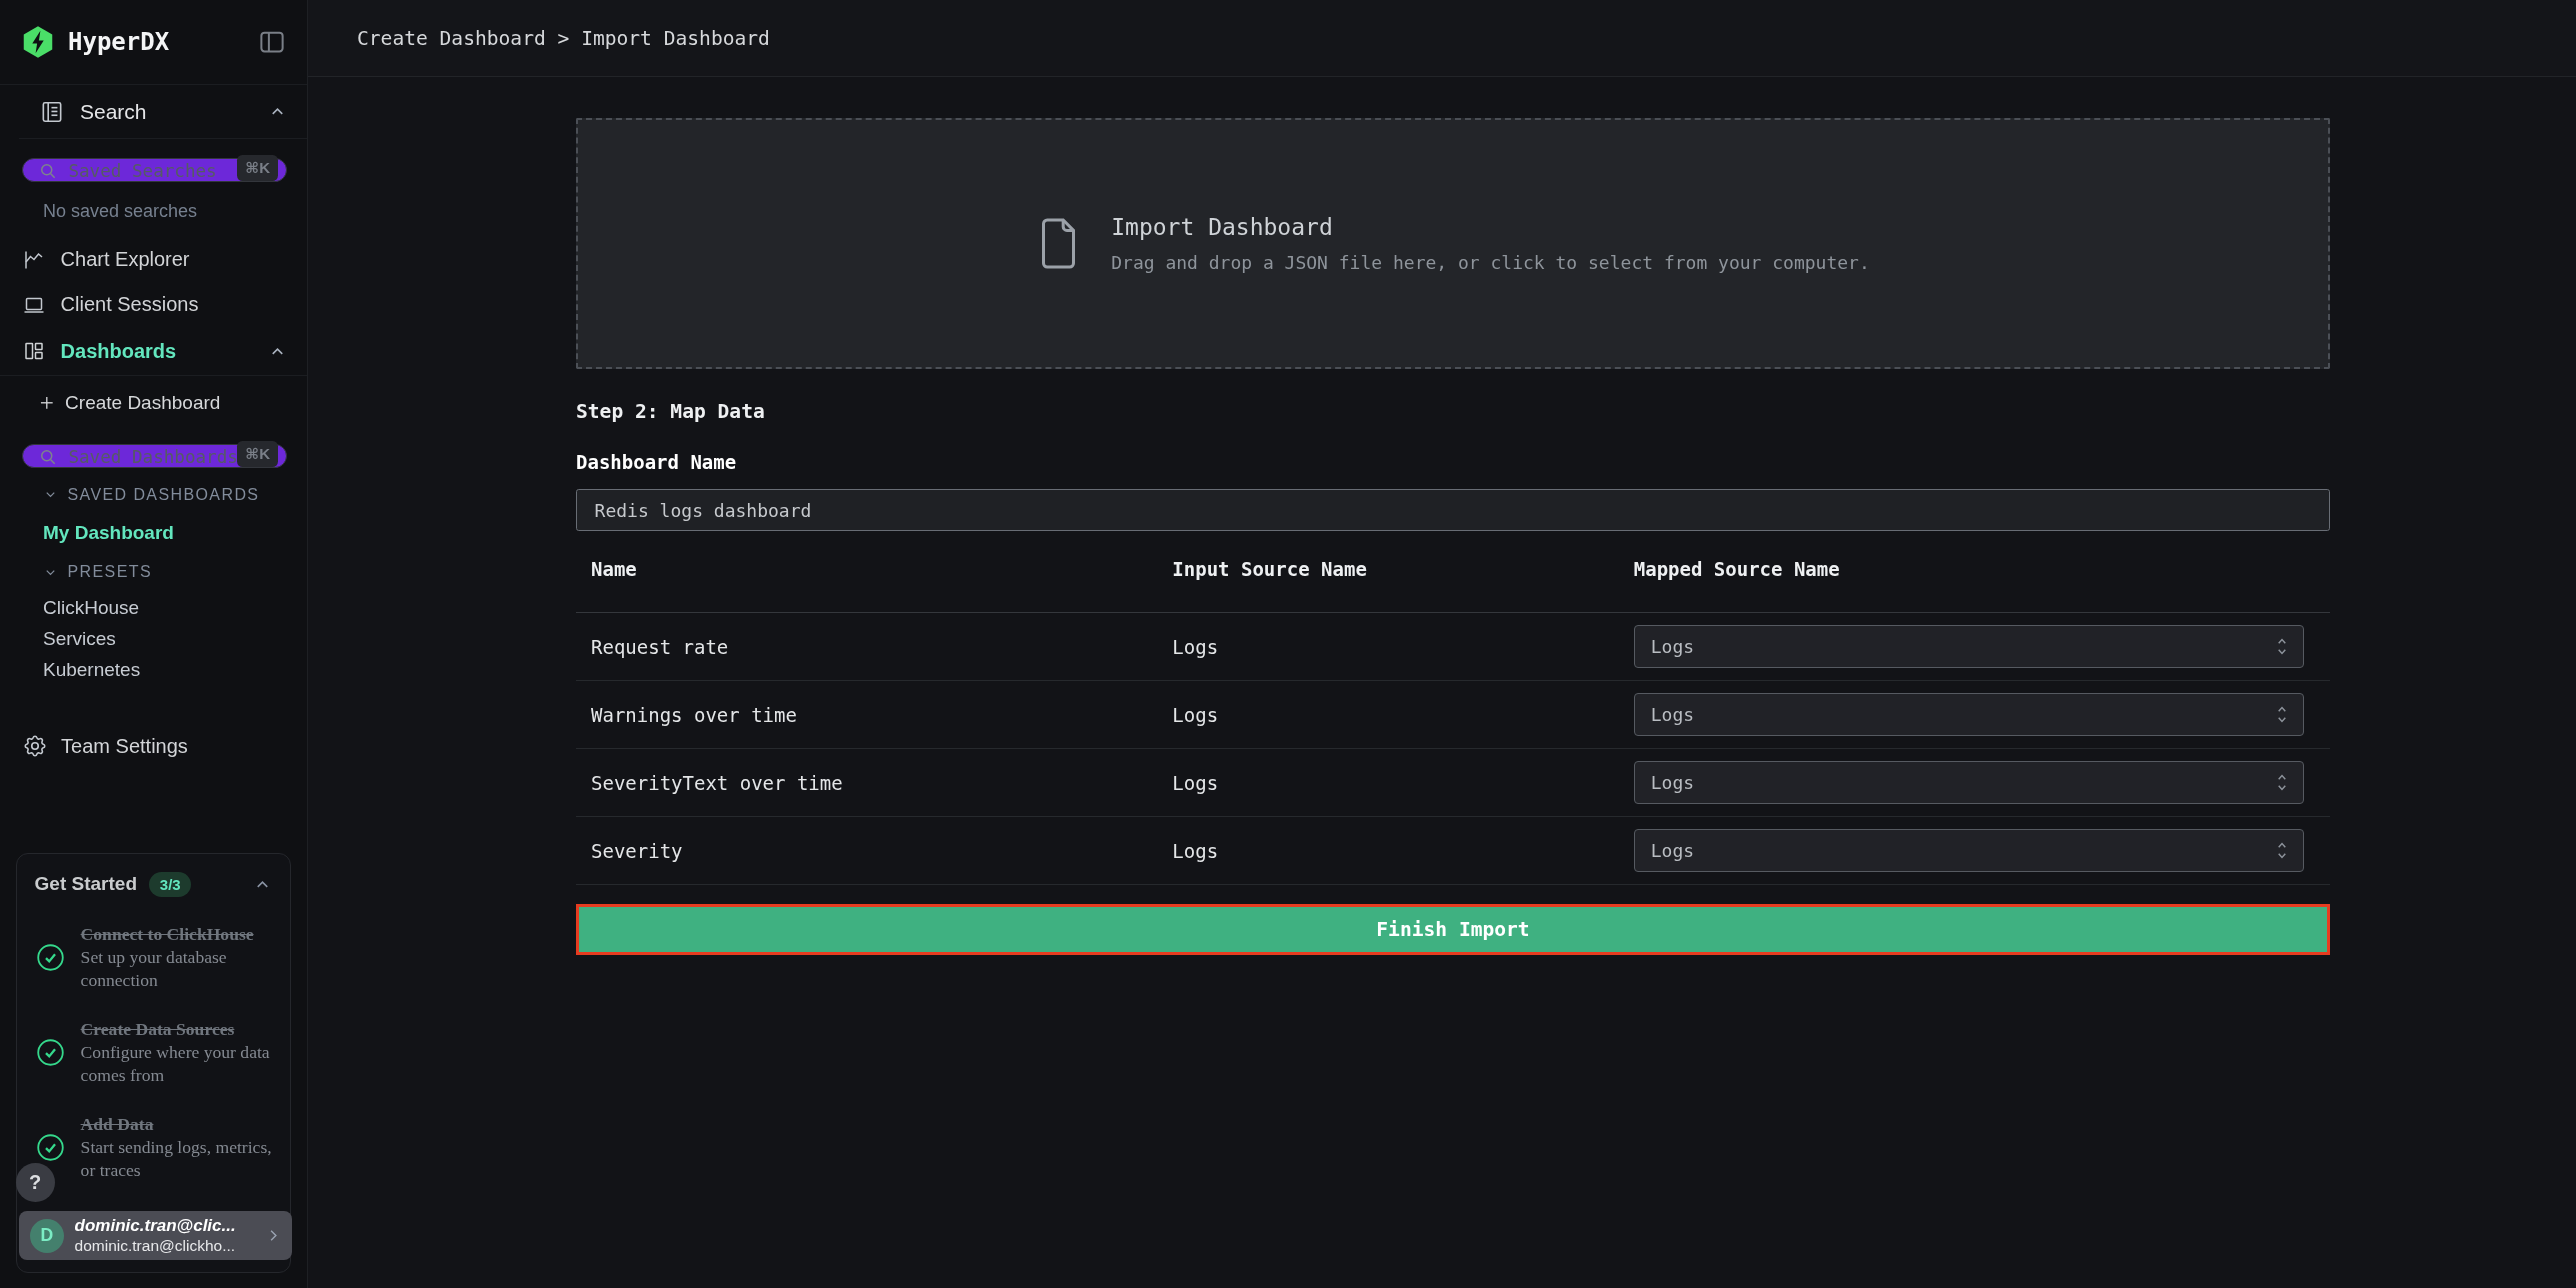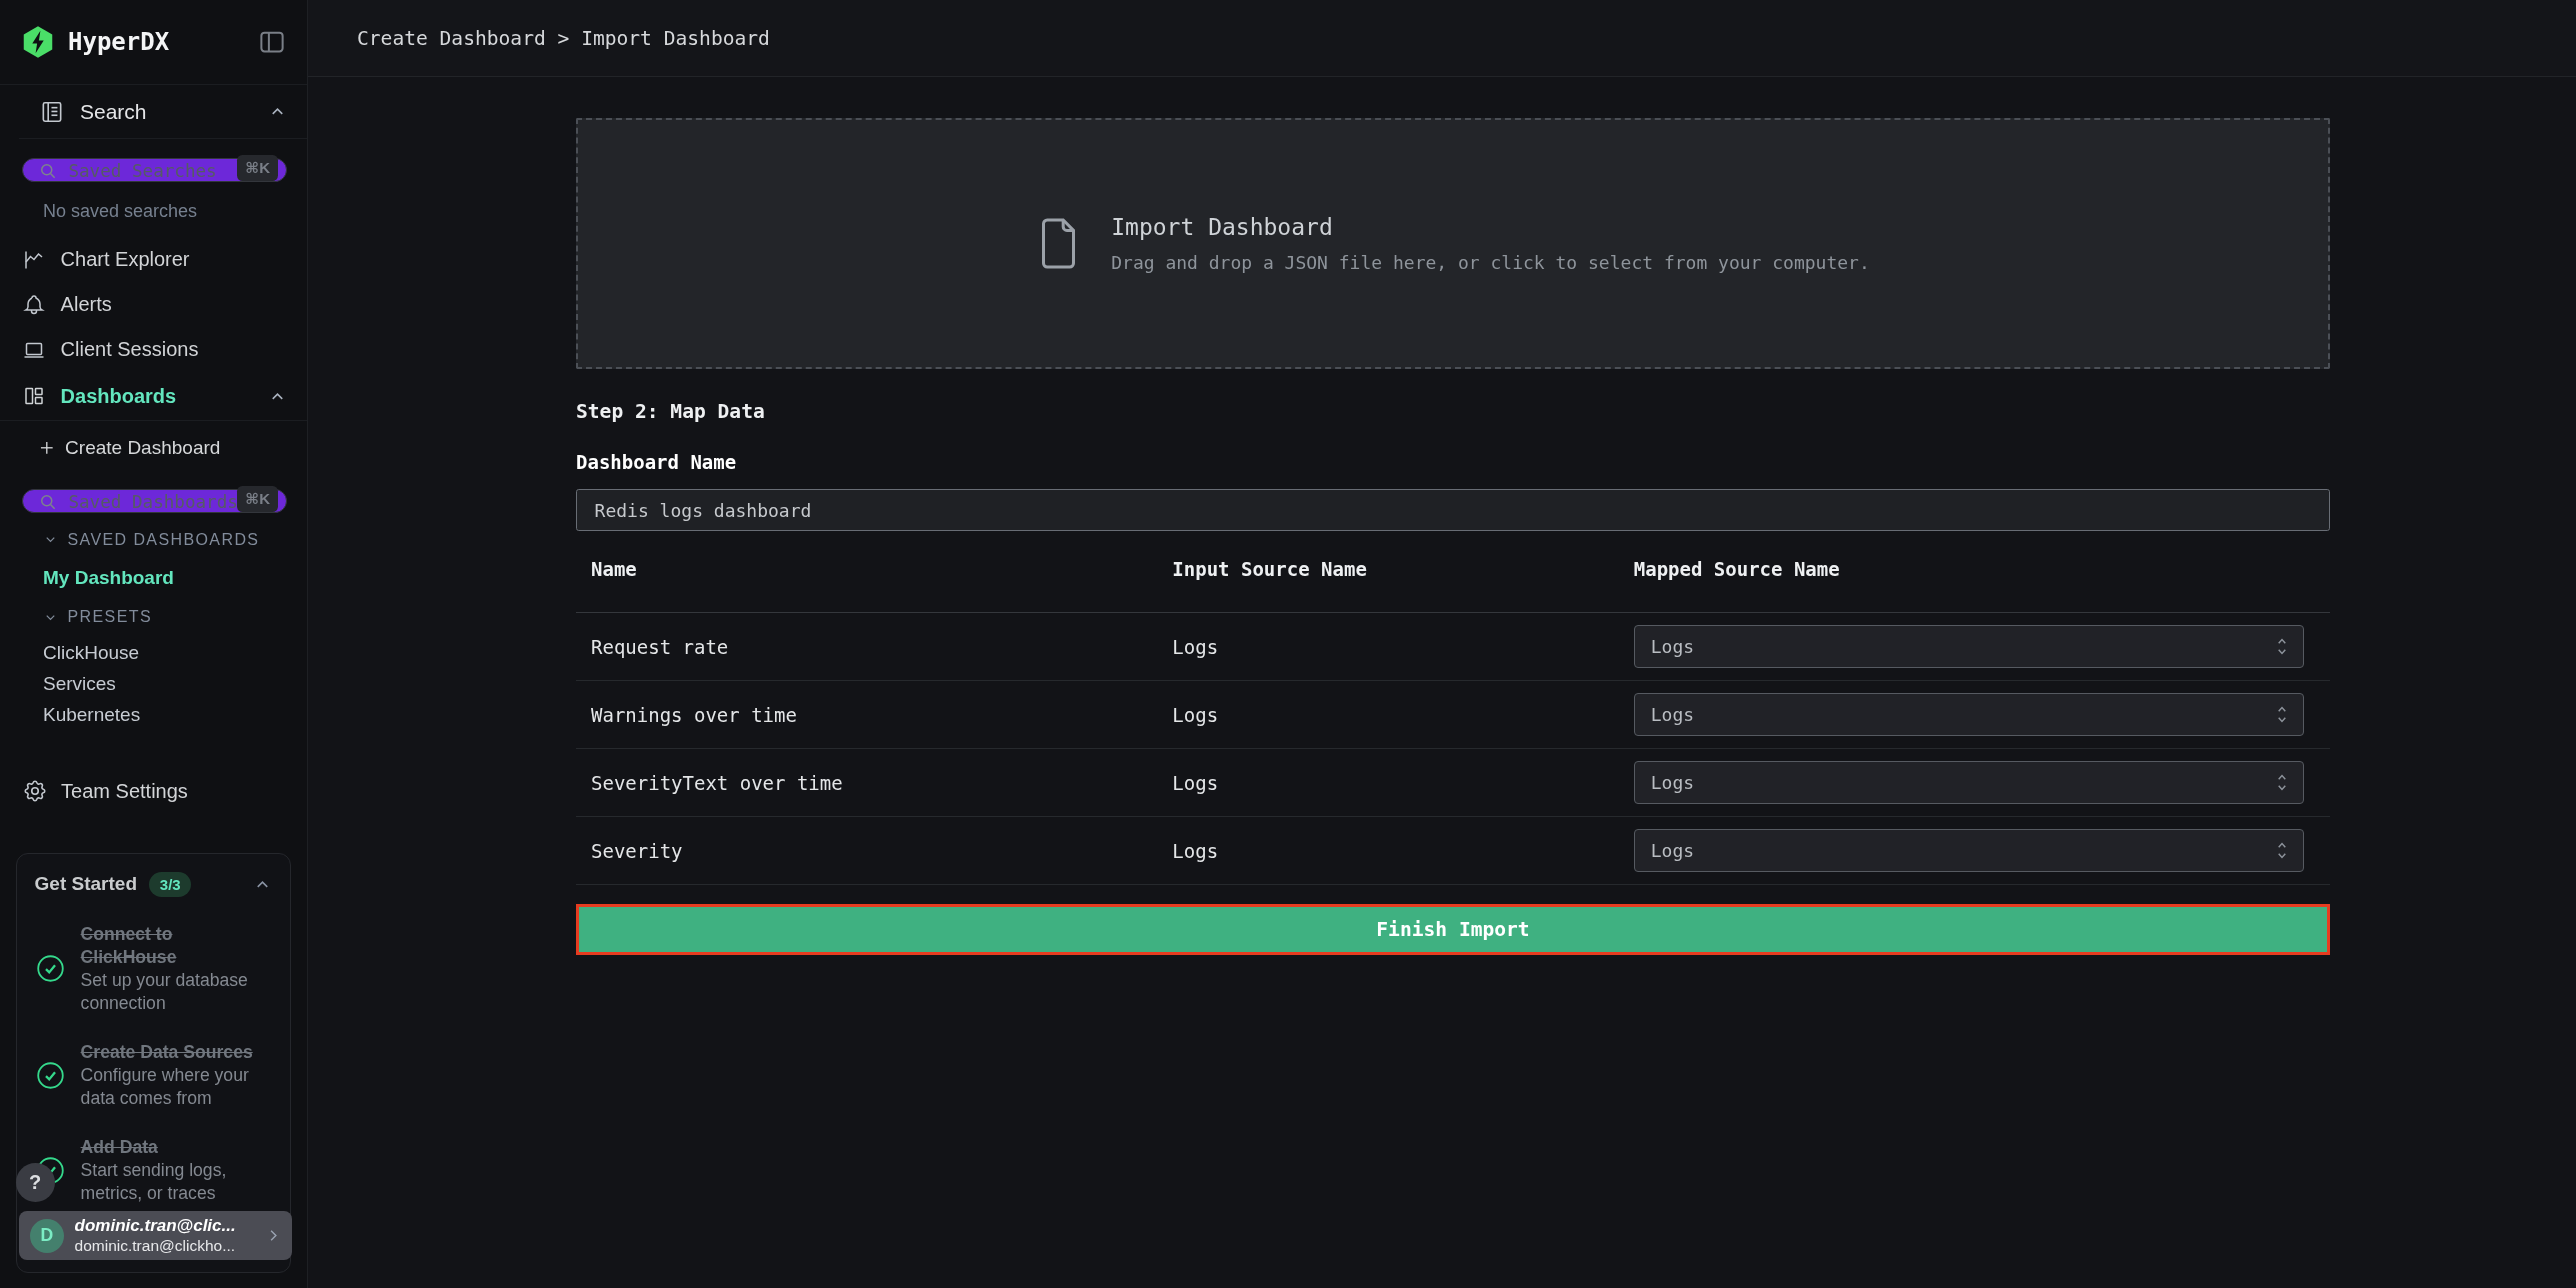--- a/index.html
+++ b/index.html
@@ -99,21 +99,21 @@
     border: 1.4px solid #25272c; border-radius: 12px; padding: 17.6px 17.6px 0 17.6px;
     background: #111216;
   }
   .gs-header { display: flex; align-items: center; cursor: pointer; }
   .gs-title { font-size: 19px; font-weight: 700; color: #caccce; }
   .gs-badge {
     margin-left: 12px; background: #1d3b2d; color: #63e6be; font-weight: 700;
     font-size: 15px; border-radius: 675px; padding: 4px 10.8px;
   }
   .gs-spacer { flex: 1; }
-  .gs-items { margin-top: 26px; }
+  .gs-items { margin-top: 26px; font-family: Liberation Serif, serif; }
   .gs-item { display: flex; align-items: center; margin-bottom: 26px; }
   .gs-check { width: 31px; height: 31px; flex: 0 0 31px; margin-right: 15px; }
   .gs-item-title {
     font-size: 17.6px; font-weight: 600; color: #70767e;
     text-decoration: line-through; line-height: 23px;
   }
   .gs-item-desc { font-size: 17.6px; color: #848991; line-height: 23px; }
 
   .help-fab {
     position: absolute; left: 15.5px; bottom: 86px; width: 39px; height: 39px;
@@ -242,27 +242,20 @@
 
     <div class="no-saved">No saved searches</div>
 
     <div class="nav-list">
       <div class="nav-item">
         <svg class="nav-icon" viewBox="0 0 24 24" fill="none" stroke="#c3c8cf" stroke-width="1.5">
           <path d="M4 3.5 V 20.5"></path>
           <polyline points="4,14 8.5,8.5 12,11.5 16.5,6 20,9"></polyline>
         </svg>
         <span class="nav-label">Chart Explorer</span>
-      </div>
-      <div class="nav-item">
-        <svg class="nav-icon" viewBox="0 0 24 24" fill="none" stroke="#c3c8cf" stroke-width="1.5">
-          <path d="M10 5a2 2 0 1 1 4 0a7 7 0 0 1 4 6v3a4 4 0 0 0 2 3h-16a4 4 0 0 0 2-3v-3a7 7 0 0 1 4-6"></path>
-          <path d="M9.5 17v1a2.5 2.5 0 0 0 5 0v-1"></path>
-        </svg>
-        <span class="nav-label">Alerts</span>
       </div>
       <div class="nav-item">
         <svg class="nav-icon" viewBox="0 0 24 24" fill="none" stroke="#c3c8cf" stroke-width="1.5">
           <rect x="4.5" y="5.5" width="15" height="11" rx="1"></rect>
           <line x1="2.5" y1="19" x2="21.5" y2="19"></line>
         </svg>
         <span class="nav-label">Client Sessions</span>
       </div>
       <div class="nav-item dashboards active">
         <svg class="nav-icon" viewBox="0 0 24 24" fill="none" stroke="#d0d3d6" stroke-width="1.5">

